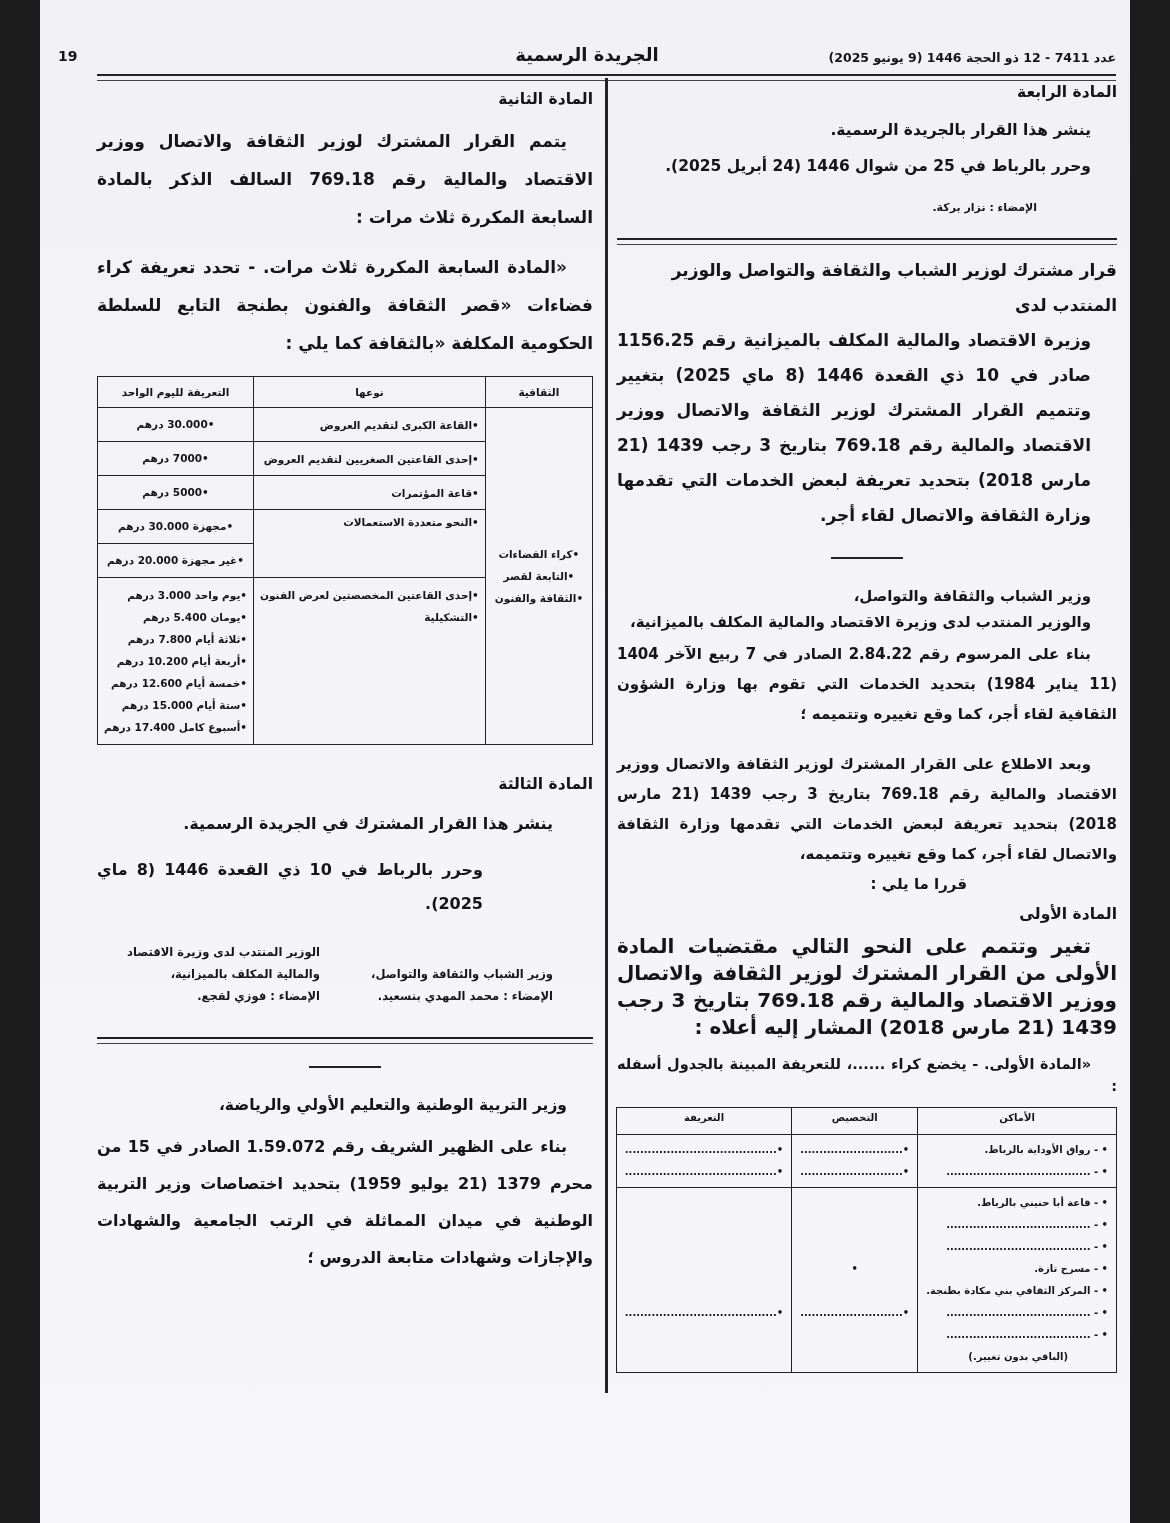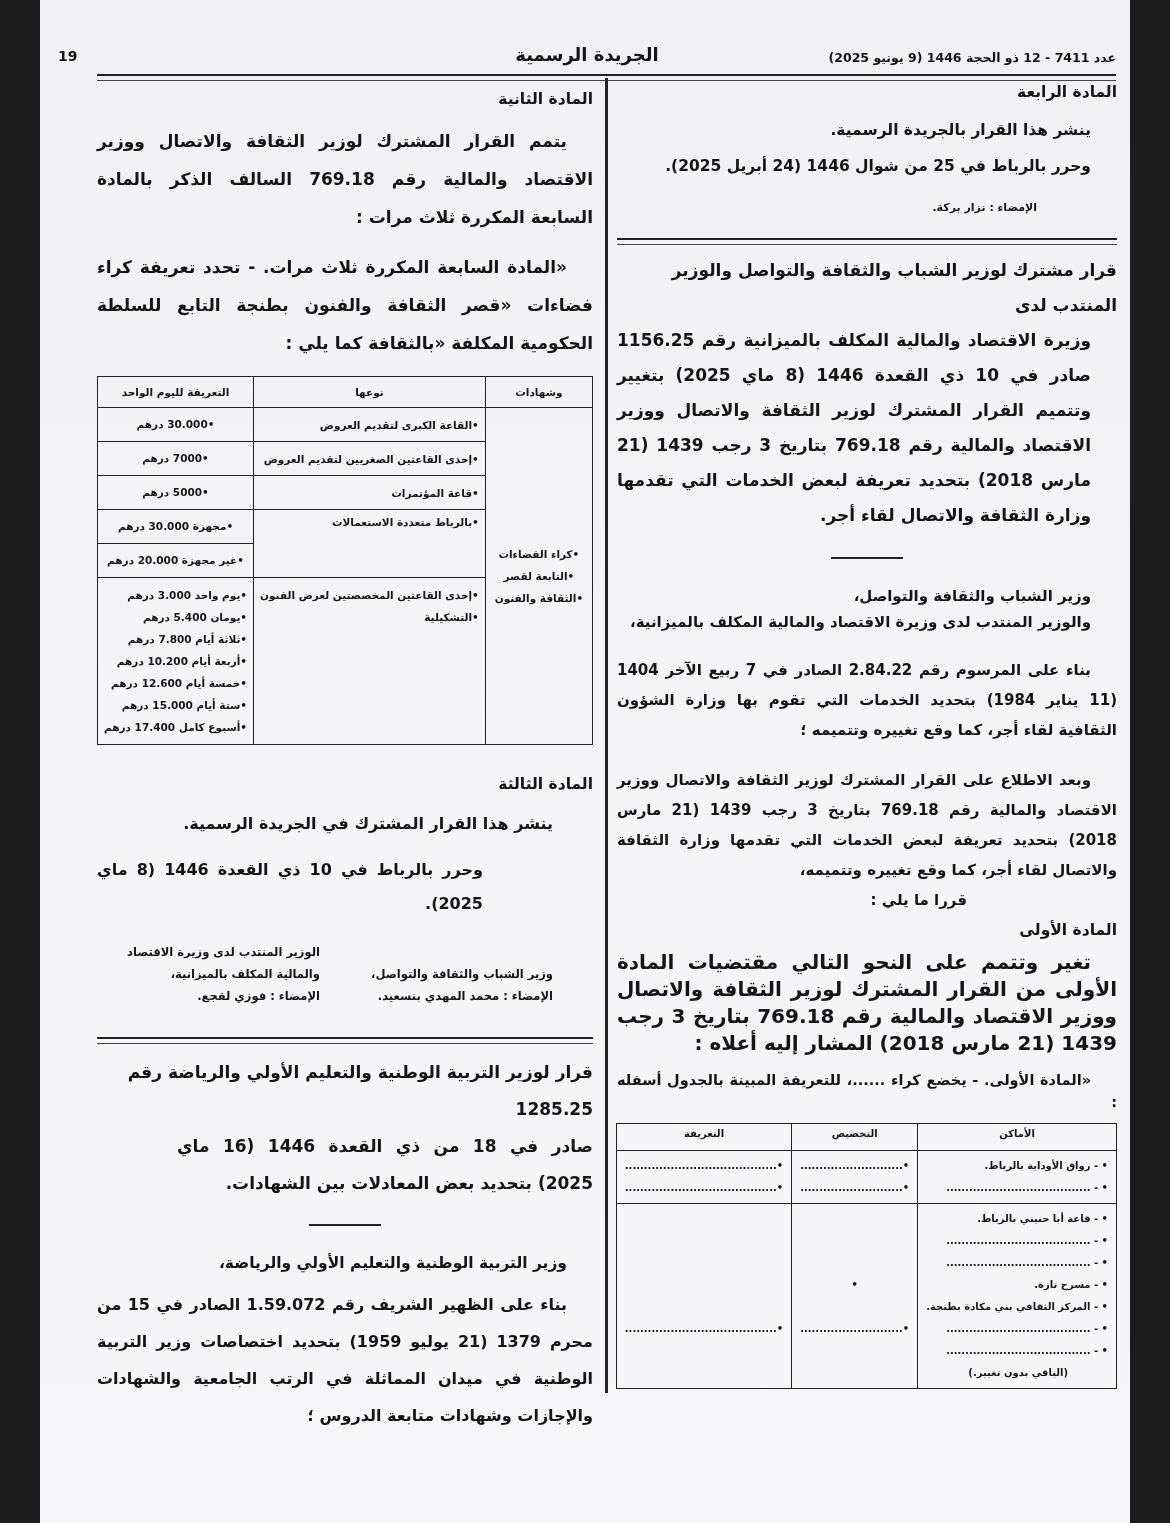--- a/index.html
+++ b/index.html
@@ -67,21 +67,21 @@
 
   <div class="decision-title">
     <span>قرار مشترك لوزير الشباب والثقافة والتواصل والوزير المنتدب لدى</span>
     <span class="cont" style="text-align:justify">وزيرة الاقتصاد والمالية المكلف بالميزانية رقم 1156.25 صادر في 10 ذي القعدة 1446 (8 ماي 2025) بتغيير وتتميم القرار المشترك لوزير الثقافة والاتصال ووزير الاقتصاد والمالية رقم 769.18 بتاريخ 3 رجب 1439 (21 مارس 2018) بتحديد تعريفة لبعض الخدمات التي تقدمها وزارة الثقافة والاتصال لقاء أجر.</span>
   </div>
 
   <div class="sep-short"></div>
 
   <p class="p-sm indent" style="font-size:15px;line-height:26px">وزير الشباب والثقافة والتواصل،</p>
   <p class="p-sm indent" style="font-size:15px;line-height:26px">والوزير المنتدب لدى وزيرة الاقتصاد والمالية المكلف بالميزانية،</p>
-  <p class="p-md indent" style="font-size:15px;margin-top:20px">بناء على المرسوم رقم 2.84.22 الصادر في 7 ربيع الآخر 1404 (11 يناير 1984) بتحديد الخدمات التي تقوم بها وزارة الشؤون الثقافية لقاء أجر، كما وقع تغييره وتتميمه ؛</p>
+  <p class="p-md indent" style="font-size:15px;margin-top:4px">بناء على المرسوم رقم 2.84.22 الصادر في 7 ربيع الآخر 1404 (11 يناير 1984) بتحديد الخدمات التي تقوم بها وزارة الشؤون الثقافية لقاء أجر، كما وقع تغييره وتتميمه ؛</p>
   <p class="p-md indent" style="font-size:15px;margin-top:20px">وبعد الاطلاع على القرار المشترك لوزير الثقافة والاتصال ووزير الاقتصاد والمالية رقم 769.18 بتاريخ 3 رجب 1439 (21 مارس 2018) بتحديد تعريفة لبعض الخدمات التي تقدمها وزارة الثقافة والاتصال لقاء أجر، كما وقع تغييره وتتميمه،</p>
   <p class="p-md" style="padding-right:150px;font-size:15px">قررا ما يلي :</p>
   <div class="art-title" style="margin:6px 0 10px">المادة الأولى</div>
   <p class="p-sm indent" style="font-size:20px;line-height:27px">تغير وتتمم على النحو التالي مقتضيات المادة الأولى من القرار المشترك لوزير الثقافة والاتصال ووزير الاقتصاد والمالية رقم 769.18 بتاريخ 3 رجب 1439 (21 مارس 2018) المشار إليه أعلاه :</p>
   <p class="p-sm indent" style="font-size:14.5px;margin:12px 0 10px">«المادة الأولى. - يخضع كراء ......، للتعريفة المبينة بالجدول أسفله :</p>
 
   <table class="tbl2" style="width:492px">
     <tbody>
         <tr>
       <th style="width:185px">الأماكن</th>
@@ -135,21 +135,21 @@
 </div>
 
 <div class="col col-left">
   <div class="art-title">المادة الثانية</div>
   <p class="p-lg indent">يتمم القرار المشترك لوزير الثقافة والاتصال ووزير الاقتصاد والمالية رقم 769.18 السالف الذكر بالمادة السابعة المكررة ثلاث مرات :</p>
   <p class="p-lg indent" style="margin-top:12px">«المادة السابعة المكررة ثلاث مرات. - تحدد تعريفة كراء فضاءات «قصر الثقافة والفنون بطنجة التابع للسلطة الحكومية المكلفة «بالثقافة كما يلي :</p>
 
   <table class="tbl1" style="margin-top:14px">
     <tbody>
         <tr>
-      <th style="width:100px">وشهادات</th>
+      <th style="width:100px">الثقافية</th>
       <th style="width:200px">نوعها</th>
       <th>التعريفة لليوم الواحد</th>
     </tr>
     <tr>
       <td class="svc" rowspan="6" style="vertical-align:middle">
         <span class="line">•كراء الفضاءات</span>
         <span class="line">•التابعة لقصر</span>
         <span class="line">•الثقافة والفنون</span>
       </td>
       <td class="type">•القاعة الكبرى لتقديم العروض</td>
@@ -157,21 +157,21 @@
     </tr>
     <tr>
       <td class="type">•إحدى القاعتين الصغريين لتقديم العروض</td>
       <td class="rate" style="text-align:center">•7000 درهم</td>
     </tr>
     <tr>
       <td class="type">•قاعة المؤتمرات</td>
       <td class="rate" style="text-align:center">•5000 درهم</td>
     </tr>
     <tr>
-      <td class="type" rowspan="2" style="vertical-align:top">•بالرباط متعددة الاستعمالات</td>
+      <td class="type" rowspan="2" style="vertical-align:top">•النحو متعددة الاستعمالات</td>
       <td class="rate" style="text-align:center">•مجهزة 30.000 درهم</td>
     </tr>
     <tr>
       <td class="rate" style="text-align:center">•غير مجهزة 20.000 درهم</td>
     </tr>
     <tr>
       <td class="type" style="vertical-align:top">
         <span class="line">•إحدى القاعتين المخصصتين لعرض الفنون</span>
         <span class="line">•التشكيلية</span>
       </td>
@@ -200,22 +200,18 @@
     </div>
     <div class="sig-block">
       <span class="line">الوزير المنتدب لدى وزيرة الاقتصاد</span>
       <span class="line">والمالية المكلف بالميزانية،</span>
       <span class="line">الإمضاء : فوزي لقجع.</span>
     </div>
   </div>
 
   <div class="sep-double" style="margin-top:30px"></div>
 
-  <div class="decision-title" style="font-size:17px;line-height:37px;margin-top:10px">
-    <span>قرار لوزير التربية الوطنية والتعليم الأولي والرياضة رقم 1285.25</span>
-    <span class="cont" style="padding-right:0;padding-left:80px;text-align:justify">صادر في 18 من ذي القعدة 1446 (16 ماي 2025) بتحديد بعض المعادلات بين الشهادات.</span>
-  </div>
 
   <div class="sep-short" style="margin:22px auto 22px"></div>
 
   <p class="p-md indent" style="font-size:15.5px">وزير التربية الوطنية والتعليم الأولي والرياضة،</p>
   <p class="p-lg indent" style="font-size:16px;line-height:37px;margin-top:8px">بناء على الظهير الشريف رقم 1.59.072 الصادر في 15 من محرم 1379 (21 يوليو 1959) بتحديد اختصاصات وزير التربية الوطنية في ميدان المماثلة في الرتب الجامعية والشهادات والإجازات وشهادات متابعة الدروس ؛</p>
 </div>
 
 </body></html>

